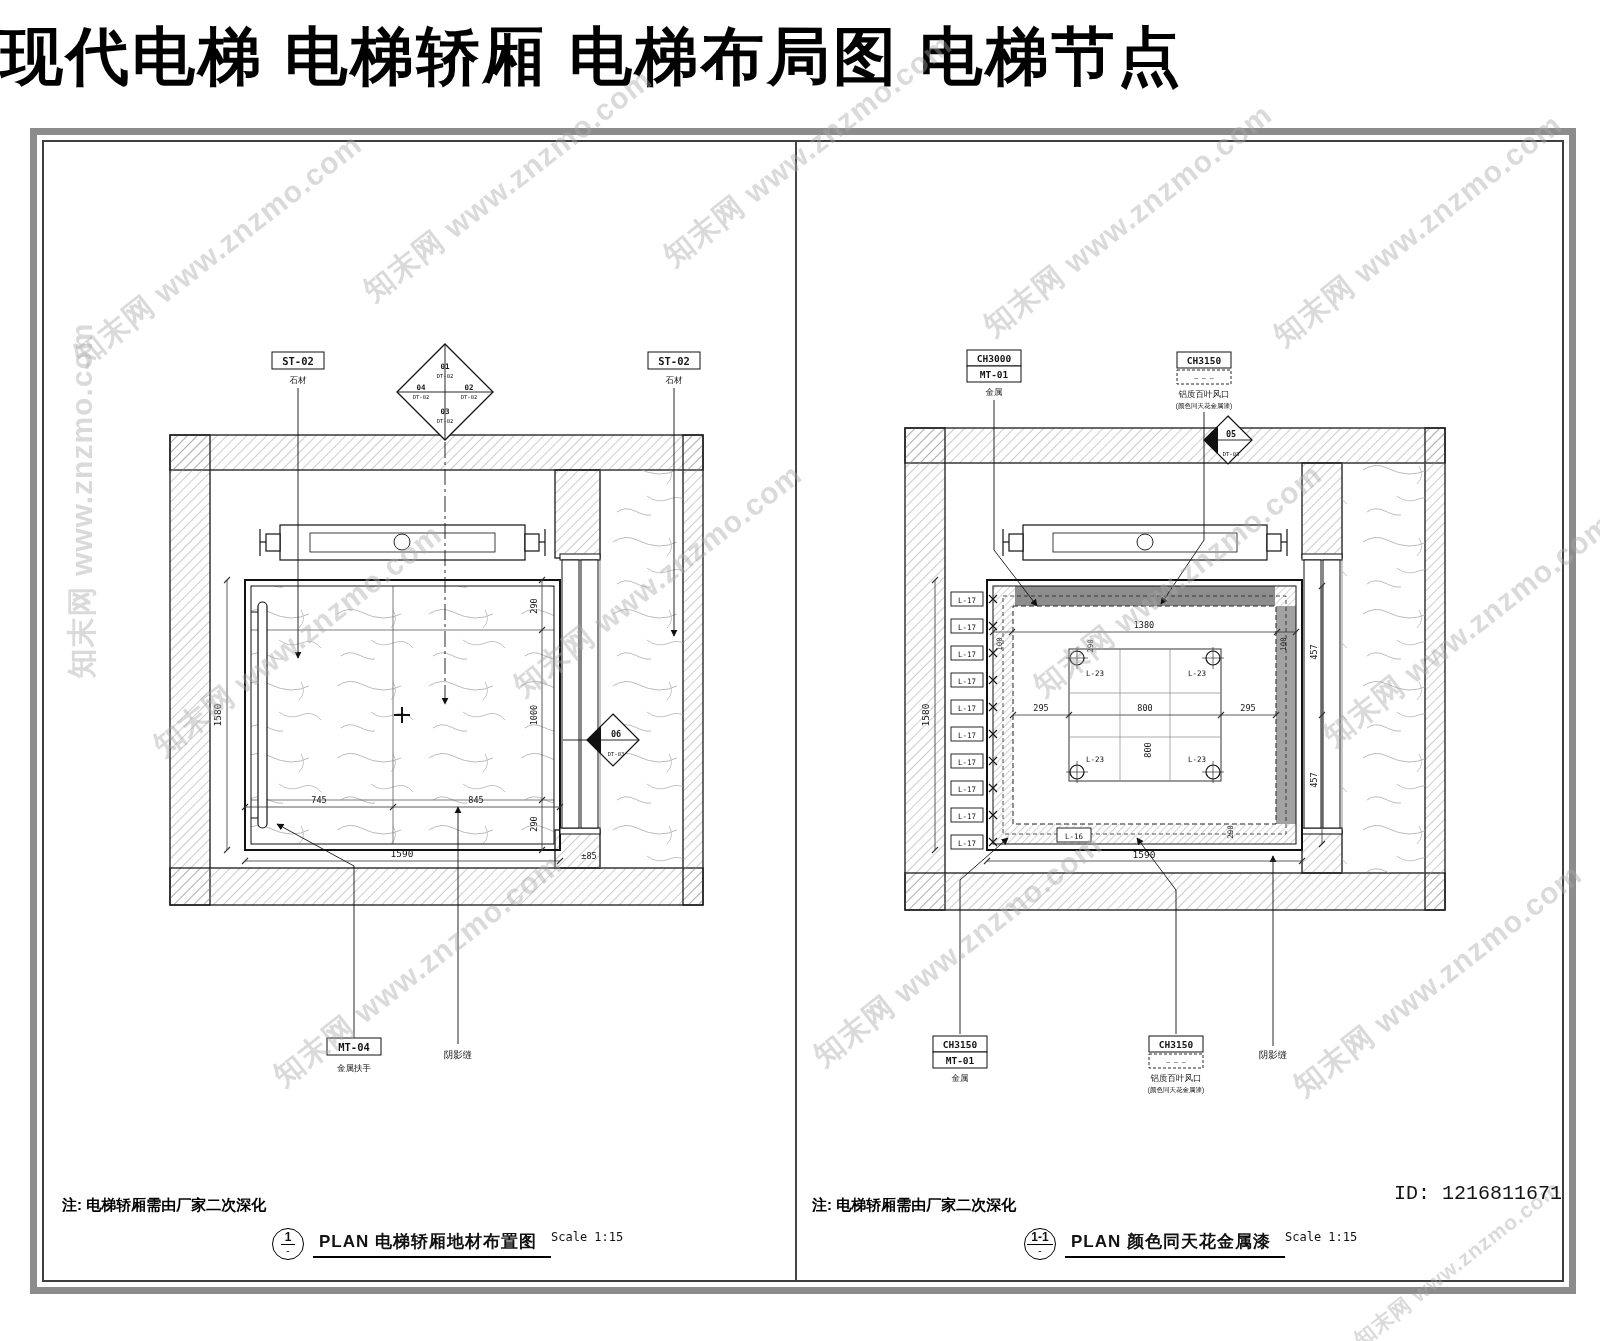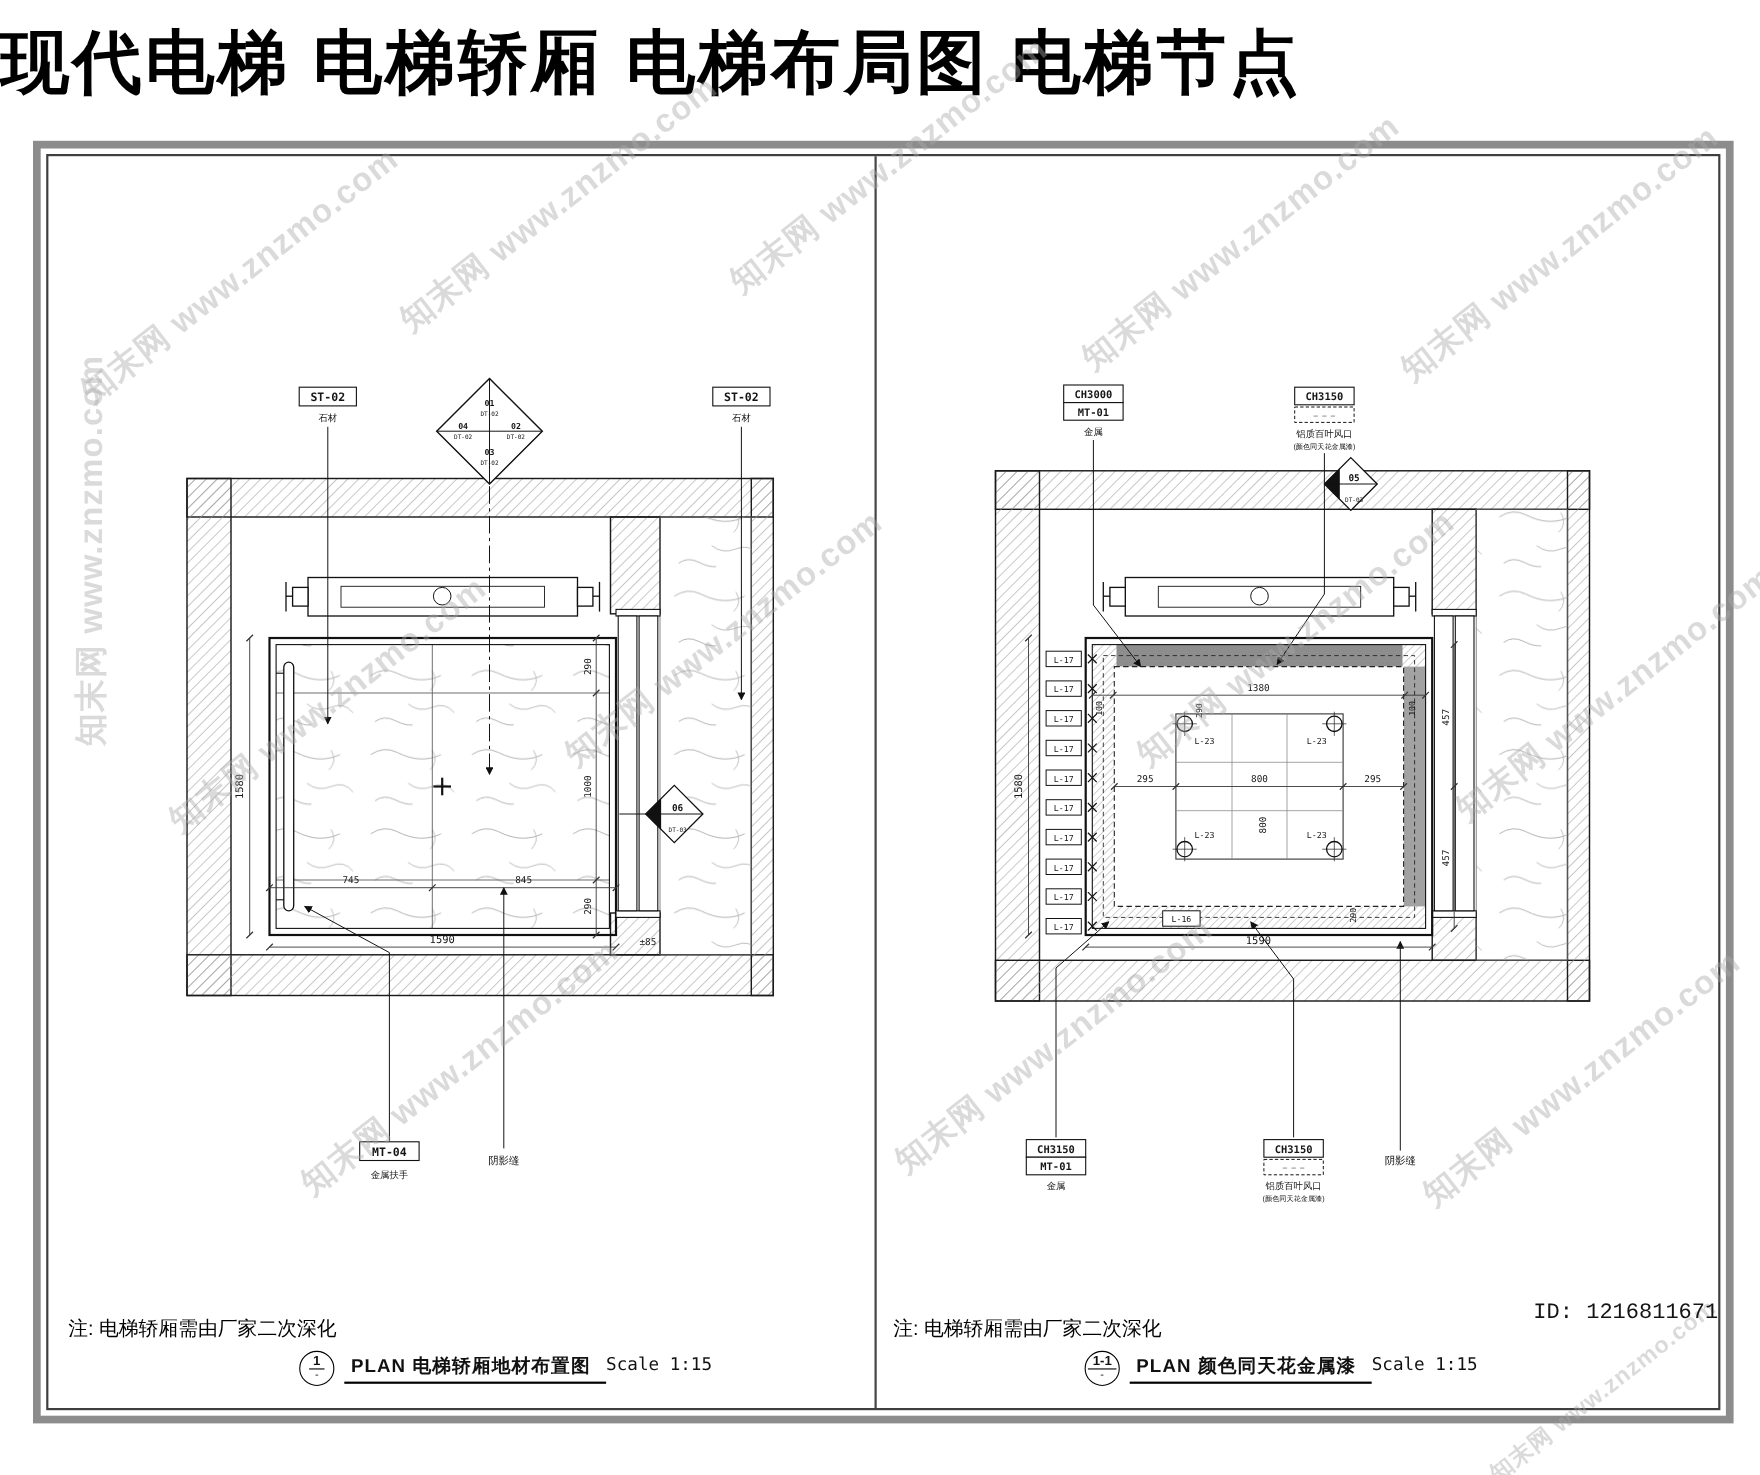--- a/index.html
+++ b/index.html
@@ -6,33 +6,33 @@
   .page{position:relative;width:1600px;height:1341px;background:#fff;overflow:hidden;
         font-family:"Liberation Sans","DejaVu Sans",sans-serif;color:#111;}
   .main-title{position:absolute;top:14px;left:0;width:100%;margin:0;
         font-size:63px;font-weight:900;letter-spacing:3px;color:#000;}
   .frame{position:absolute;left:30px;top:128px;width:1532px;height:1152px;border:7px solid #8c8c8c;background:#fff;}
   .frame-inner{position:absolute;left:5px;top:5px;right:5px;bottom:5px;border:2px solid #3f3f3f;}
   .divider{position:absolute;left:795px;top:142px;width:2px;height:1138px;background:#454545;}
   .draw{position:absolute;}
   .draw-left{left:55px;top:310px;}
   .draw-right{left:805px;top:310px;}
-  .note{position:absolute;font-size:18px;font-weight:normal;color:#000;white-space:nowrap;}
+  .note{position:absolute;font-size:15px;font-weight:bold;color:#000;white-space:nowrap;}
   .note-left{left:62px;top:1196px;}
   .note-right{left:812px;top:1196px;}
   .tb{position:absolute;display:flex;gap:9px;align-items:flex-start;}
   .tb-left{left:272px;top:1228px;}
-  .tb-right{left:986px;top:1228px;}
+  .tb-right{left:1024px;top:1228px;}
   .bubble{width:30px;height:30px;border:1.6px solid #000;border-radius:50%;display:flex;flex-direction:column;
           align-items:center;justify-content:center;flex:0 0 auto;}
   .bubble .b-top{font-size:12px;font-weight:bold;line-height:13px;border-bottom:1.4px solid #000;padding:0 4px;}
   .bubble .b-bot{font-size:10px;line-height:12px;}
   .tb-col{display:flex;flex-direction:row;align-items:flex-start;}
   .tb-title{font-size:17px;font-weight:bold;letter-spacing:1px;border-bottom:2.4px solid #000;padding:2px 14px 3px 6px;white-space:nowrap;}
-  .tb-scale{font-size:16px;margin-top:2px;font-family:"DejaVu Sans Mono",monospace;}
+  .tb-scale{font-size:12px;margin-top:2px;font-family:"DejaVu Sans Mono",monospace;}
   .wm-layer{position:absolute;inset:0;pointer-events:none;z-index:40;}
   .wm{position:absolute;font-size:30px;font-weight:600;color:#a9a9a9;opacity:.42;white-space:nowrap;
       transform:rotate(-38deg);letter-spacing:1px;}
   .wm.vert{transform:rotate(-90deg);}
   .wm.small{font-size:21px;}
   .brand{position:absolute;right:38px;top:1178px;text-align:right;z-index:50;}
   .brand .logo{font-size:62px;font-weight:700;color:#c9c9c9;letter-spacing:8px;line-height:64px;}
   .brand .pid{font-size:20px;color:#141414;margin-top:4px;font-weight:500;font-family:Liberation Mono, monospace;}
   
   svg text{fill:#151515;font-family:"DejaVu Sans Mono",monospace;}

